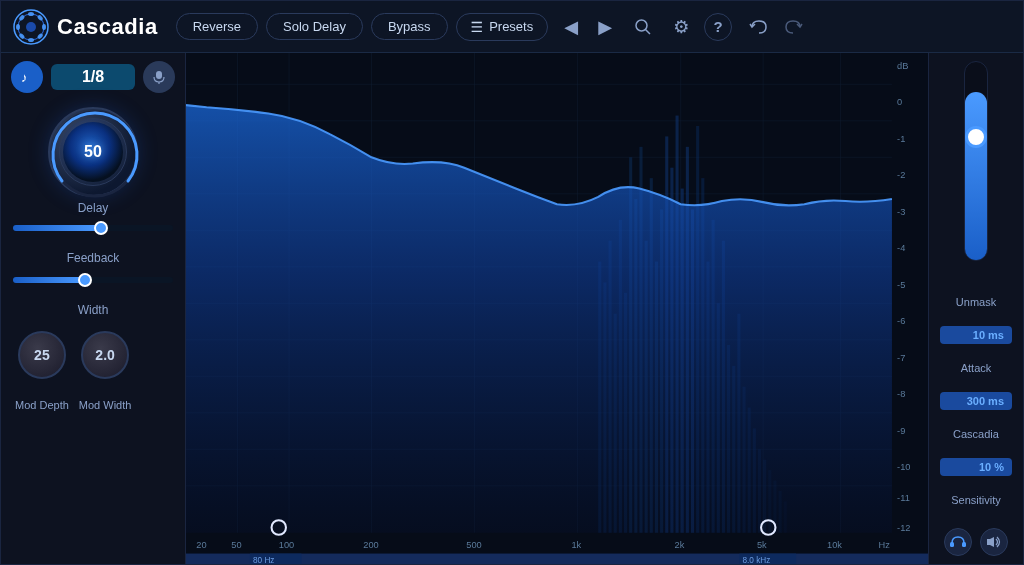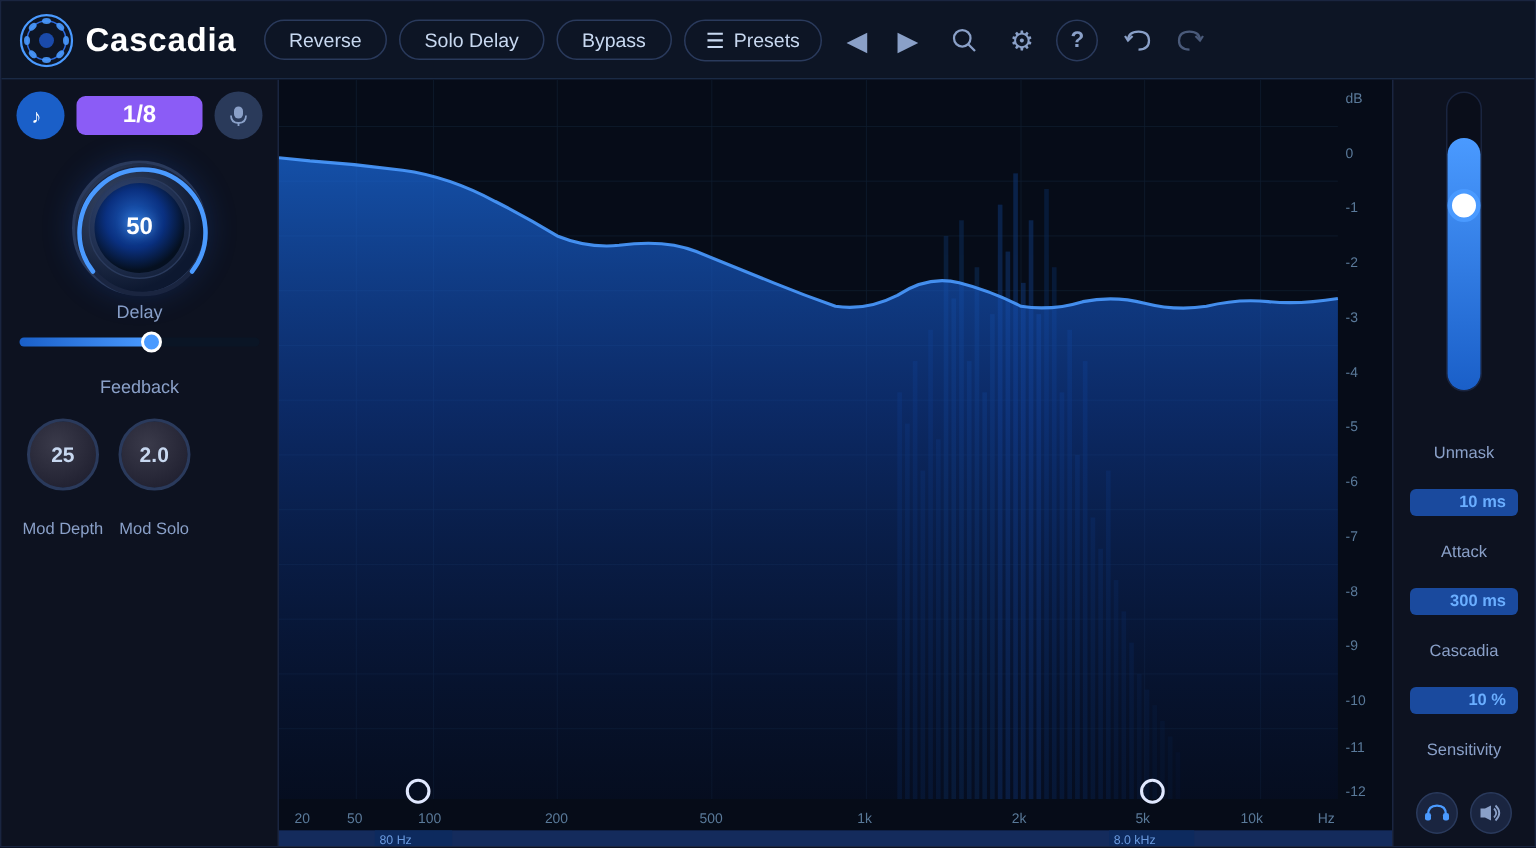--- a/index.html
+++ b/index.html
@@ -132,21 +132,21 @@
       border: none;
       cursor: pointer;
       display: flex;
       align-items: center;
       justify-content: center;
       color: #fff;
       font-size: 14px;
     }
 
     .tempo-value {
-      background: #8b5cf6;
+      background: #0c4a6e;
       border-radius: 6px;
       padding: 4px 12px;
       font-size: 16px;
       font-weight: bold;
       color: #fff;
       text-align: center;
       flex: 1;
     }
 
     
@@ -496,33 +496,40 @@
       </div>
 
       <div class="slider-container">
         <div class="slider-track">
           <div class="slider-fill" style="width:55%;"></div>
           <div class="slider-thumb" style="left:55%;"></div>
         </div>
         <div class="slider-label">Feedback</div>
       </div>
 
+      <div class="slider-container">
+        <div class="slider-track">
+          <div class="slider-fill" style="width:45%;"></div>
+          <div class="slider-thumb" style="left:45%;"></div>
+        </div>
+        <div class="slider-label">Width</div>
+      </div>
 
       <div class="small-knobs-row">
         <div class="small-knob-container">
           <div class="small-knob">
             <span class="small-knob-value">25</span>
           </div>
           <span class="small-knob-label">Mod Depth</span>
         </div>
         <div class="small-knob-container">
           <div class="small-knob">
             <span class="small-knob-value">2.0</span>
           </div>
-          <span class="small-knob-label">Mod Solo</span>
+          <span class="small-knob-label">Mod Width</span>
         </div>
       </div>
     </div>
 
     <div class="center-panel">
 
       <svg width="100%" height="100%" viewBox="0 0 720 490" preserveAspectRatio="none" style="position:absolute;top:0;left:0;">
 
         <rect width="720" height="490" fill="#060c18"></rect>
 

